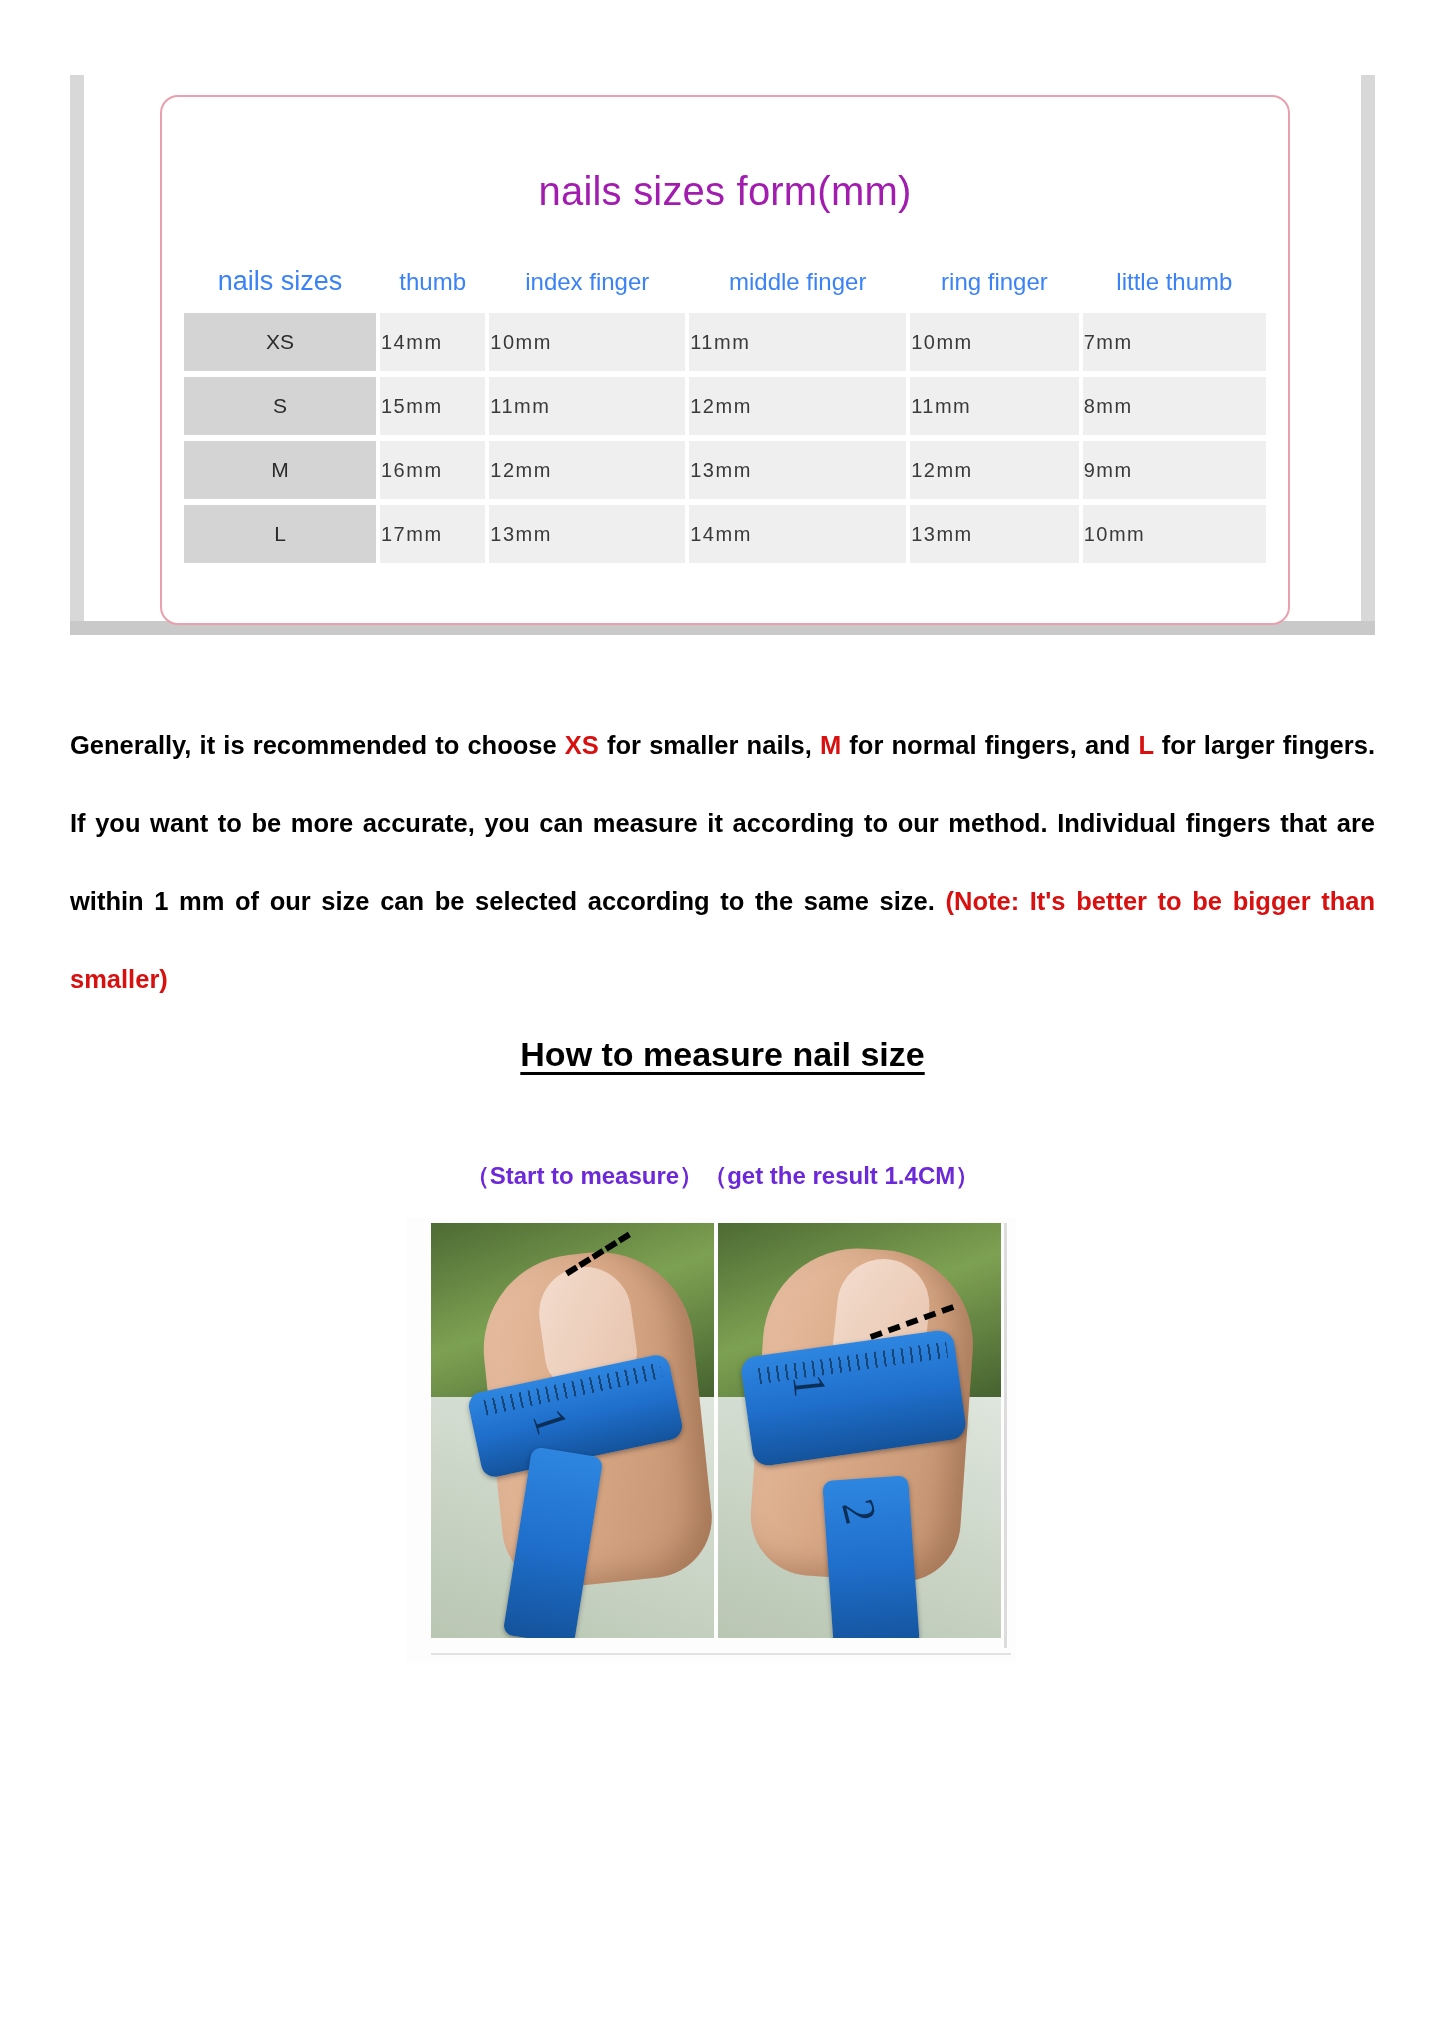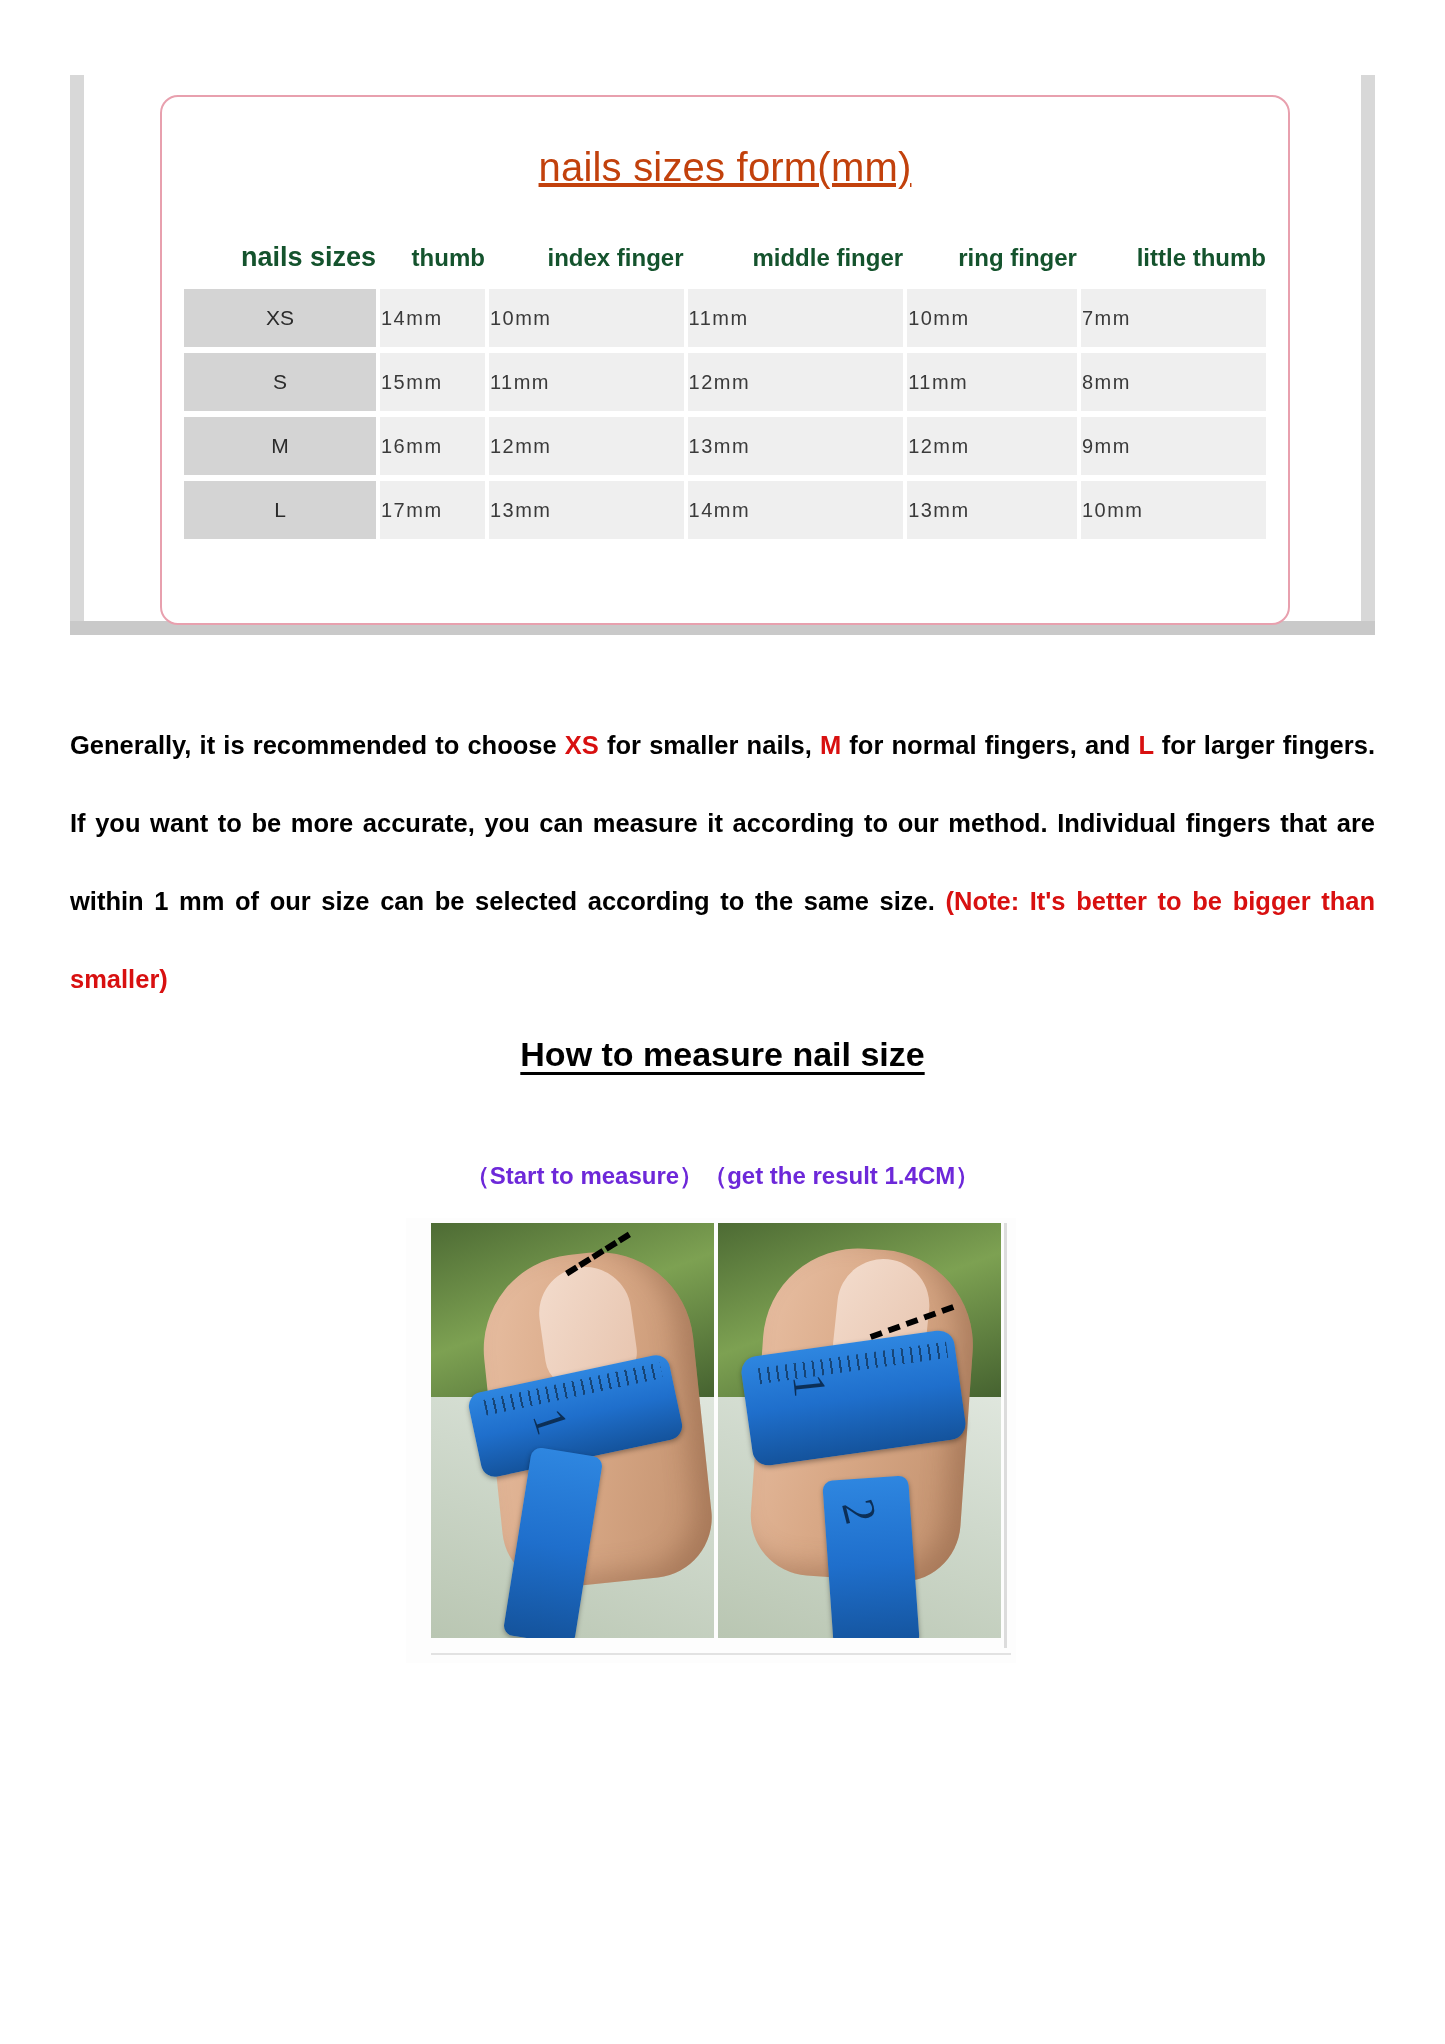--- a/index.html
+++ b/index.html
@@ -63,38 +63,37 @@
     width: 1130px;
     height: 530px;
     border: 2px solid #e8a0ae;
     border-radius: 18px;
     background: #fff;
     box-sizing: border-box;
   }
   .chart-title {
     text-align: center;
     font-size: 40px;
-    color: #c2410c;
-    margin-top: 48px;
+    color: #a21caf;
+    margin-top: 72px;
     font-weight: 400;
     letter-spacing: 0.2px;
-    text-decoration: underline;
   }
   table.size-table {
     border-collapse: separate;
     border-spacing: 4px 6px;
     margin: 42px auto 0 auto;
     width: 1090px;
   }
   table.size-table th {
-    font-weight: 700;
+    font-weight: 400;
     font-size: 24px;
-    color: #14532d;
+    color: #3b82f6;
     padding: 4px 0 10px 0;
-    text-align: right;
+    text-align: center;
     background: #fff;
   }
   table.size-table th.first-col {
     font-size: 27px;
   }
   table.size-table td {
     background: #efefef;
     font-size: 20px;
     color: #3a3a3a;
     height: 56px;

